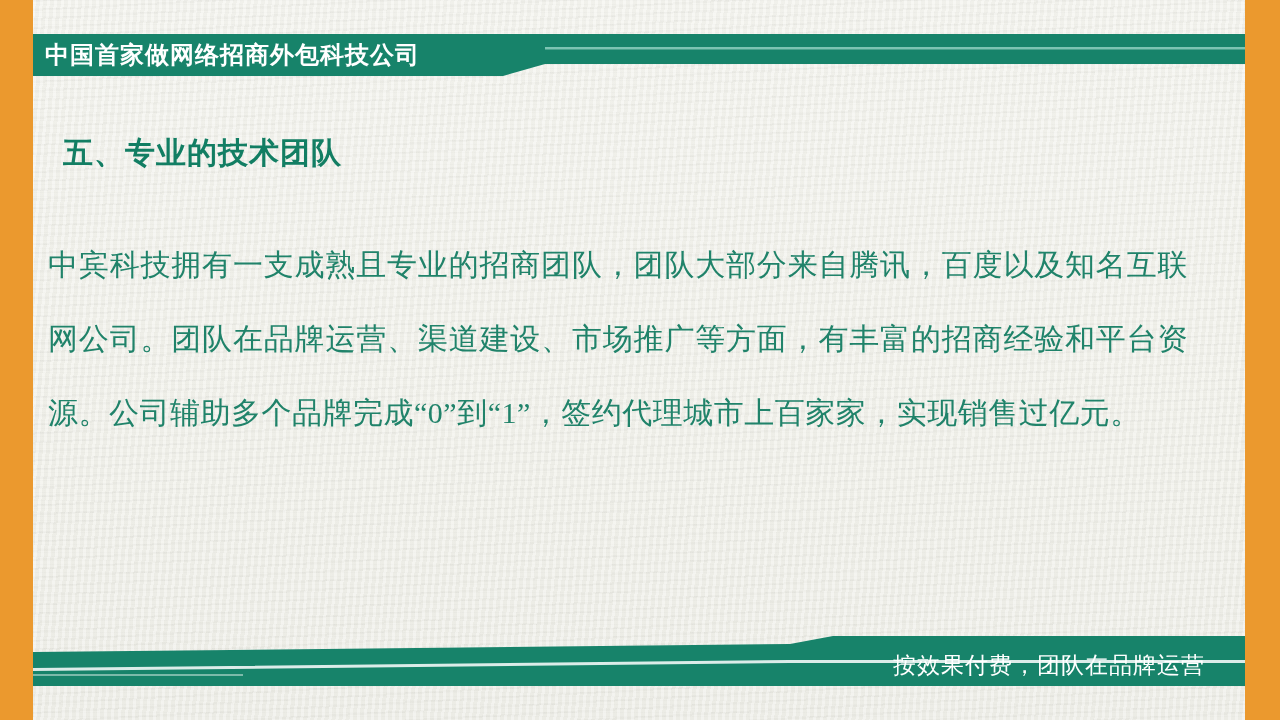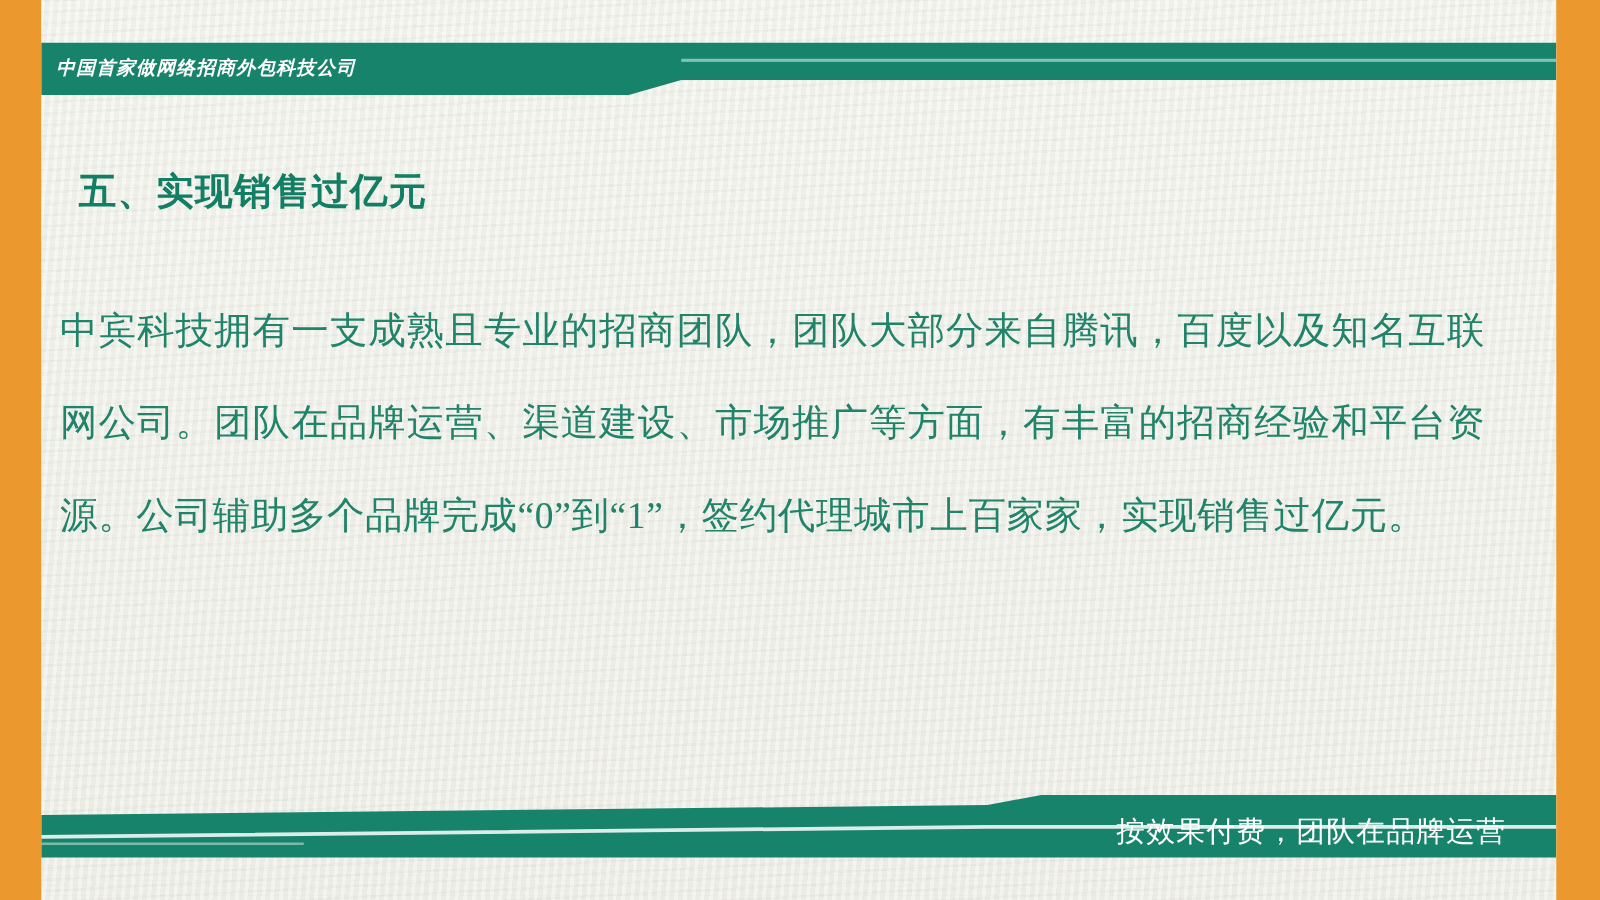--- a/index.html
+++ b/index.html
@@ -76,26 +76,25 @@
     height: 100%;
     display: block;
   }
   .header-title {
     position: absolute;
     left: 12px;
     top: 0;
     height: 52px;
     line-height: 42px;
     color: #ffffff;
-    font-size: 15px;
+    font-size: 24px;
     font-weight: bold;
     letter-spacing: 1px;
     white-space: nowrap;
     z-index: 6;
-    font-style: italic;
   }
 
   
   .section-title {
     position: absolute;
     left: 63px;
     top: 133px;
     color: #127e63;
     font-size: 30px;
     font-weight: bold;
@@ -161,21 +160,21 @@
   <div class="header-band">
     <svg class="header-shape" viewBox="0 0 1212 42" preserveAspectRatio="none">
 
       <polygon points="0,0 1212,0 1212,30 512,30 470,42 0,42" fill="#17836a"></polygon>
 
       <rect x="512" y="13" width="700" height="2.5" fill="#8fd0bf" opacity="0.85"></rect>
     </svg>
     <div class="header-title">中国首家做网络招商外包科技公司</div>
   </div>
 
-  <div class="section-title">五、实现销售过亿元</div>
+  <div class="section-title">五、专业的技术团队</div>
 
   <div class="body-text">
     <p>中宾科技拥有一支成熟且专业的招商团队，团队大部分来自腾讯，百度以及知名互联网公司。团队在品牌运营、渠道建设、市场推广等方面，有丰富的招商经验和平台资源。公司辅助多个品牌完成“0”到“1”，签约代理城市上百家家，实现销售过亿元。</p>
   </div>
 
   <div class="footer-band">
     <svg class="footer-shape" viewBox="0 0 1212 60" preserveAspectRatio="none">
 
       <polygon points="0,22 757,14 800,6 1212,6 1212,56 0,56" fill="#17836a"></polygon>
 

